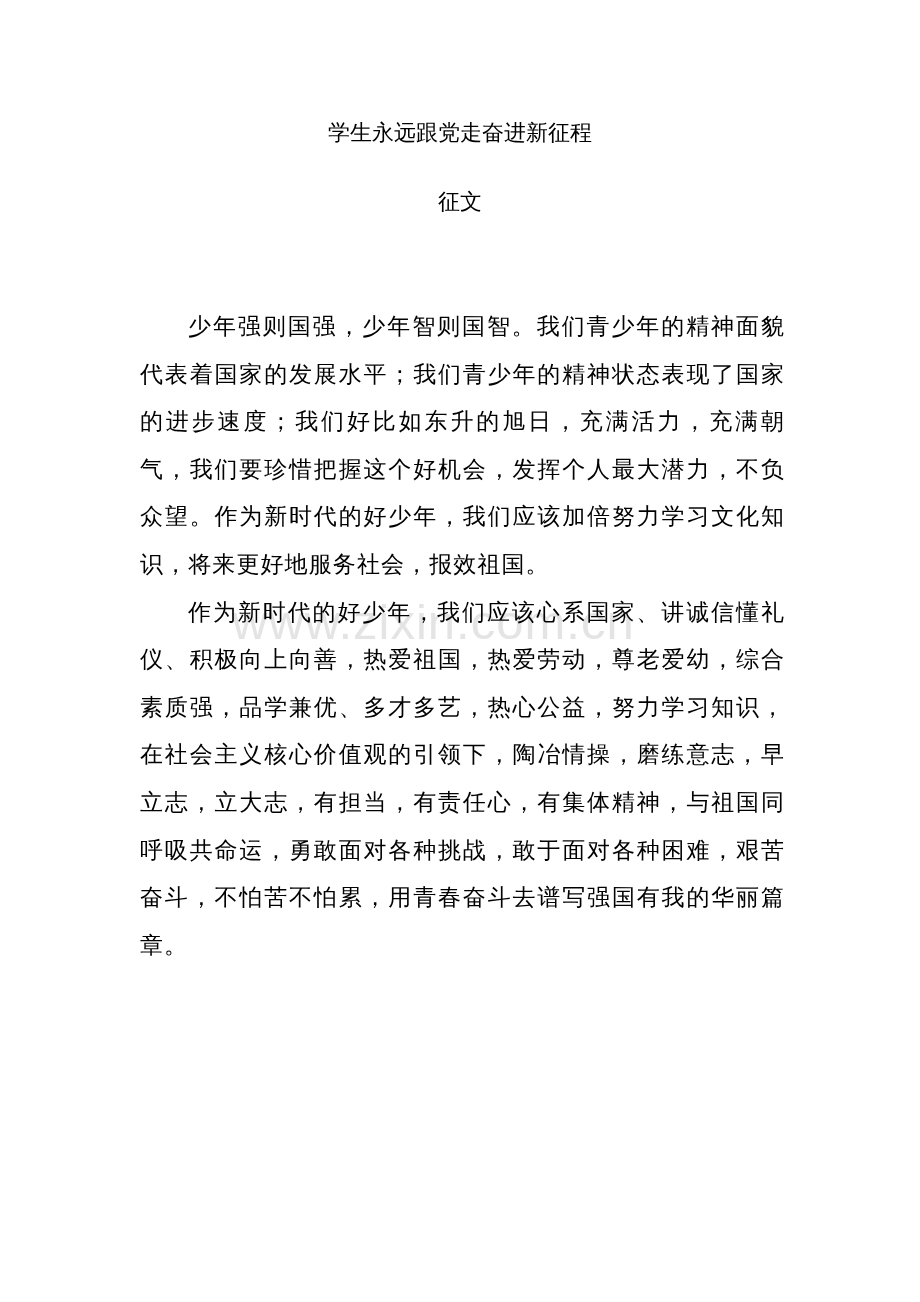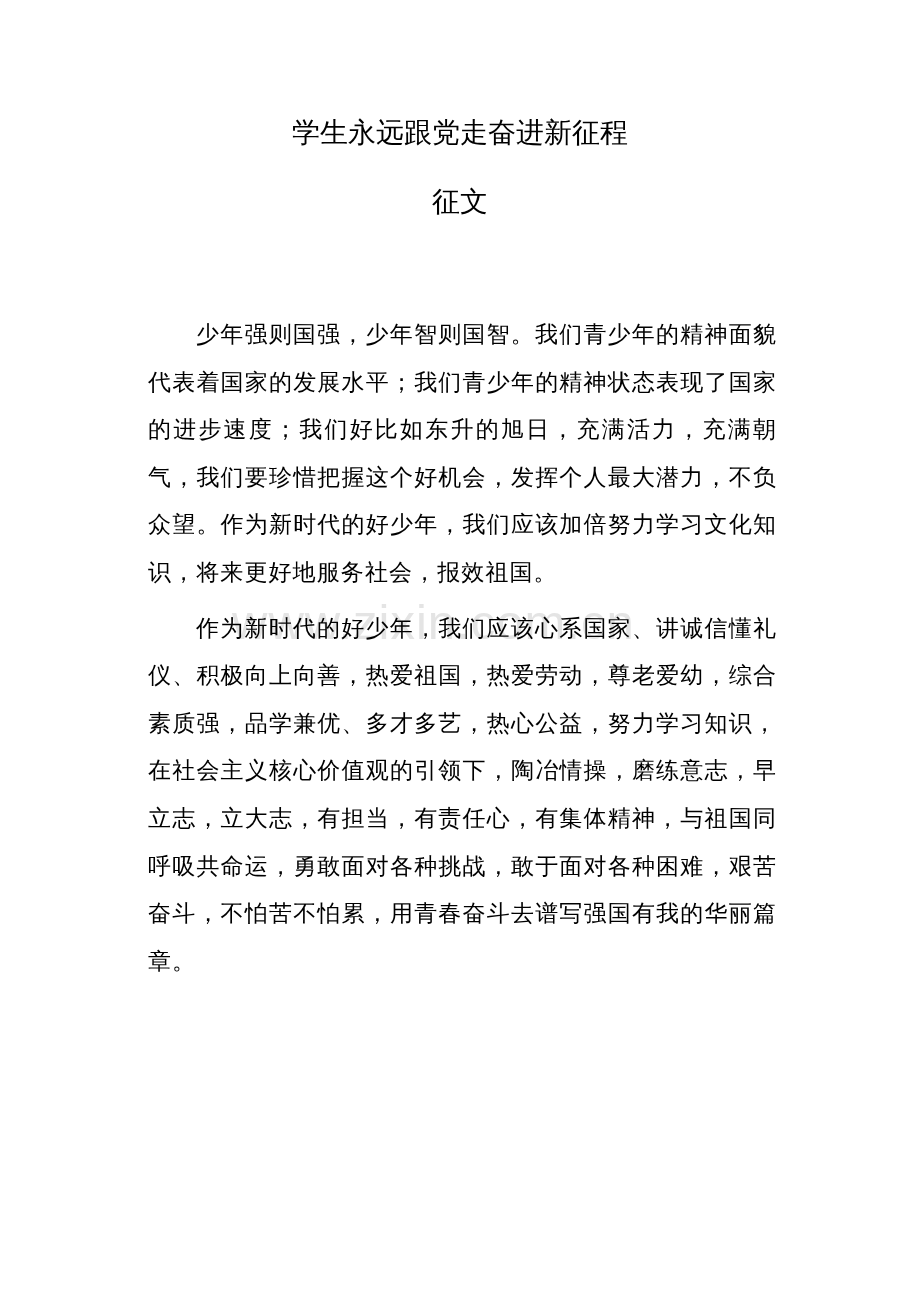--- a/index.html
+++ b/index.html
@@ -21,39 +21,39 @@
       width: 920px;
       height: 1302px;
       background: #ffffff;
     }
     .title {
       position: absolute;
       left: 0;
       width: 920px;
       text-align: center;
       font-family: "DejaVu Serif", "Liberation Serif", serif;
-      font-size: 28px;
+      font-size: 22px;
       line-height: 40px;
       color: #000;
     }
     .title.line1 { top: 113px; }
     .title.line2 { top: 182px; }
     .body-text {
       position: absolute;
       left: 140px;
       top: 303px;
       width: 645px;
       font-size: 23px;
       line-height: 47.6px;
       letter-spacing: 1.1px;
       text-align: justify;
       color: #000;
     }
     .body-text p {
-      margin: 8px;
+      margin: 0;
       text-indent: 48px;
       text-align: justify;
     }
     .watermark {
       position: absolute;
       left: 232px;
       top: 582px;
       font-family: "Liberation Sans", "DejaVu Sans", sans-serif;
       font-size: 49px;
       line-height: 80px;

